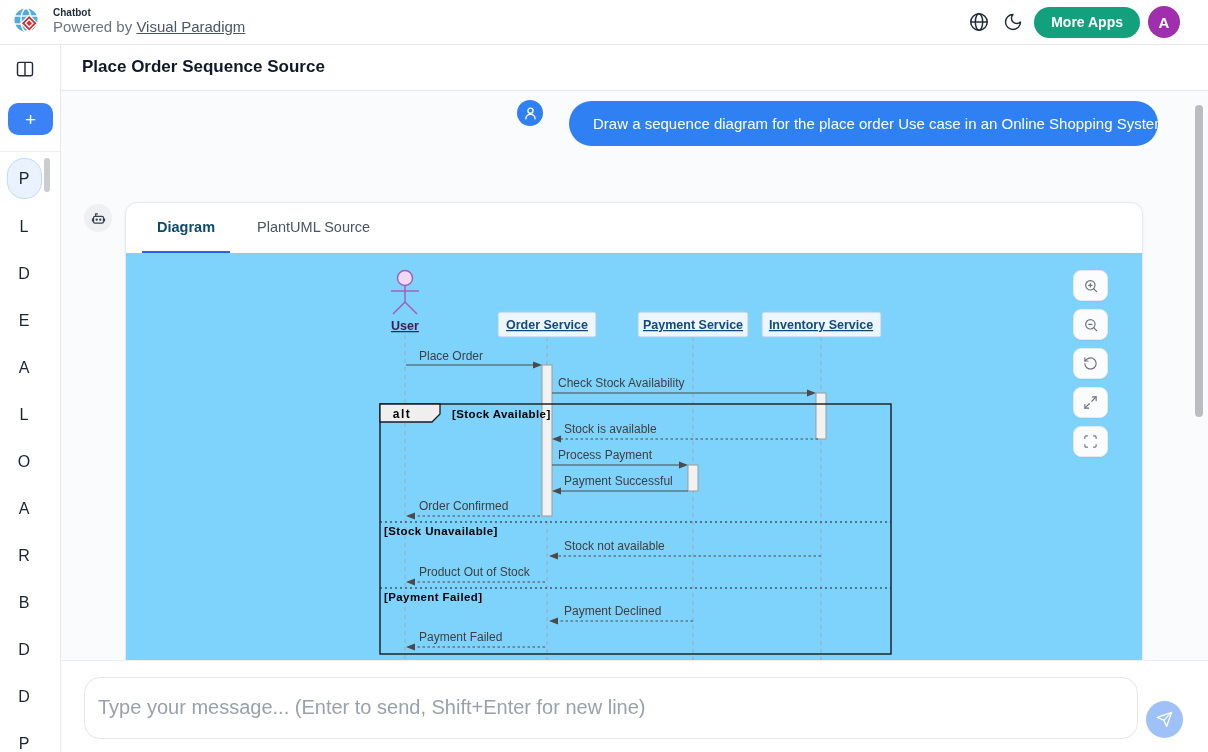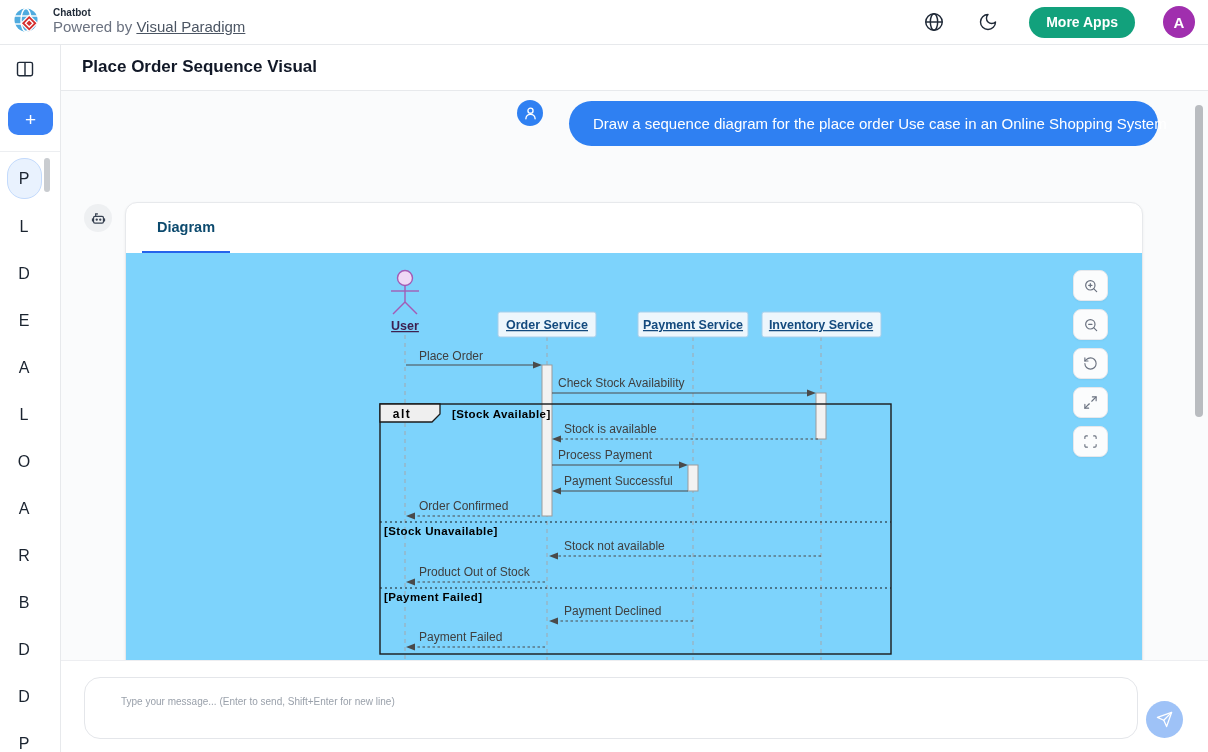--- a/index.html
+++ b/index.html
@@ -7,21 +7,21 @@
        font-family:"Liberation Sans",sans-serif;color:#111827;}
 
   
   .topbar{position:absolute;left:0;top:0;width:1208px;height:44px;background:#fff;
           border-bottom:1px solid #e7e9ec;z-index:30;}
   .brand{position:absolute;left:12px;top:6px;display:flex;align-items:center;gap:10px;}
   .brand-text{display:flex;flex-direction:column;line-height:1.1;}
   .app-title{font-size:10px;font-weight:700;color:#1f2937;}
   .powered{font-size:15px;color:#6b7280;margin-top:1px;}
   .powered a{color:#4b5563;text-decoration:underline;cursor:pointer;}
-  .top-actions{position:absolute;right:13px;top:0;height:44px;display:flex;align-items:center;gap:28px;justify-content:space-between;}
+  .top-actions{position:absolute;right:28px;top:0;height:44px;display:flex;align-items:center;gap:8px;justify-content:space-between;}
   .icon-btn{width:26px;height:26px;display:flex;align-items:center;justify-content:center;cursor:pointer;color:#1f2937;}
   .more-apps{height:31px;padding:0 17px;border:none;border-radius:16px;background:#12a17c;color:#fff;
              font-size:14px;font-weight:600;cursor:pointer;font-family:inherit;}
   .avatar-a{width:32px;height:32px;border-radius:50%;background:#a02fae;color:#fff;font-size:15px;
             font-weight:700;display:flex;align-items:center;justify-content:center;cursor:pointer;}
 
   
   .sidebar{position:absolute;left:0;top:44px;width:60px;height:708px;background:#fff;
            border-right:1px solid #e7e9ec;z-index:20;}
   .panel-toggle{position:absolute;left:14px;top:14px;width:22px;height:22px;display:flex;
@@ -67,21 +67,21 @@
             color:#6b7280;cursor:pointer;}
 
   
   .main-scroll{position:absolute;left:1195px;top:105px;width:8px;height:312px;border-radius:4px;
                background:#b9bcc0;z-index:25;}
 
   
   .footer{position:absolute;left:60px;top:660px;width:1148px;height:92px;background:#fff;
           border-top:1px solid #edeef1;z-index:15;}
   .msg-input{position:absolute;left:24px;top:16px;width:1054px;height:62px;box-sizing:border-box;
-             border:1px solid #e4e6ea;border-radius:16px;padding:18px 36px;font-size:10px;resize:none;
+             border:1px solid #e4e6ea;border-radius:16px;padding:18px 13px;font-size:20px;resize:none;
              outline:none;color:#111827;font-family:"Liberation Sans",sans-serif;background:#fff;}
   .msg-input::placeholder{color:#9aa1ab;}
   .send-btn{position:absolute;left:1086px;top:40px;width:37px;height:37px;border-radius:50%;border:none;
             background:#9ec2f7;display:flex;align-items:center;justify-content:center;cursor:pointer;}
 
   svg{display:block;}
 </style>
 </head>
 <body>
 
@@ -143,21 +143,21 @@
       <div class="sb-item">R</div>
       <div class="sb-item">B</div>
       <div class="sb-item">D</div>
       <div class="sb-item">D</div>
       <div class="sb-item">P</div>
     </div>
     <div class="sb-scroll"></div>
   </aside>
 
   <div class="titlebar">
-    <h1 class="page-title">Place Order Sequence Visual</h1>
+    <h1 class="page-title">Place Order Sequence Source</h1>
   </div>
 
   <main class="chat">
 
     <span class="user-avatar">
       <svg width="17" height="17" viewBox="0 0 24 24" fill="none" stroke="#fff" stroke-width="1.9" stroke-linecap="round">
         <circle cx="12" cy="8" r="3.6"></circle>
           <path d="M5.5 19.5a6.5 6.5 0 0 1 13 0"></path>
       </svg>
     </span>
@@ -169,20 +169,21 @@
         <path d="M8 9V5.5h2.5"></path>
         <circle cx="9.5" cy="13.5" r="0.8" fill="currentColor"></circle>
         <circle cx="14.5" cy="13.5" r="0.8" fill="currentColor"></circle>
         <path d="M3.5 12.5v3M20.5 12.5v3"></path>
       </svg>
     </span>
 
     <section class="card">
       <div class="tabs">
         <div class="tab active">Diagram</div>
+        <div class="tab">PlantUML Source</div>
       </div>
 
       <div class="viewport">
 
         <div class="zoom-controls">
           <div class="zoom-btn">
             <svg width="16" height="16" viewBox="0 0 24 24" fill="none" stroke="currentColor" stroke-width="1.8" stroke-linecap="round">
               <circle cx="11" cy="11" r="7"></circle>
                 <line x1="20.5" y1="20.5" x2="16" y2="16"></line>
                 <line x1="11" y1="8.5" x2="11" y2="13.5"></line>

